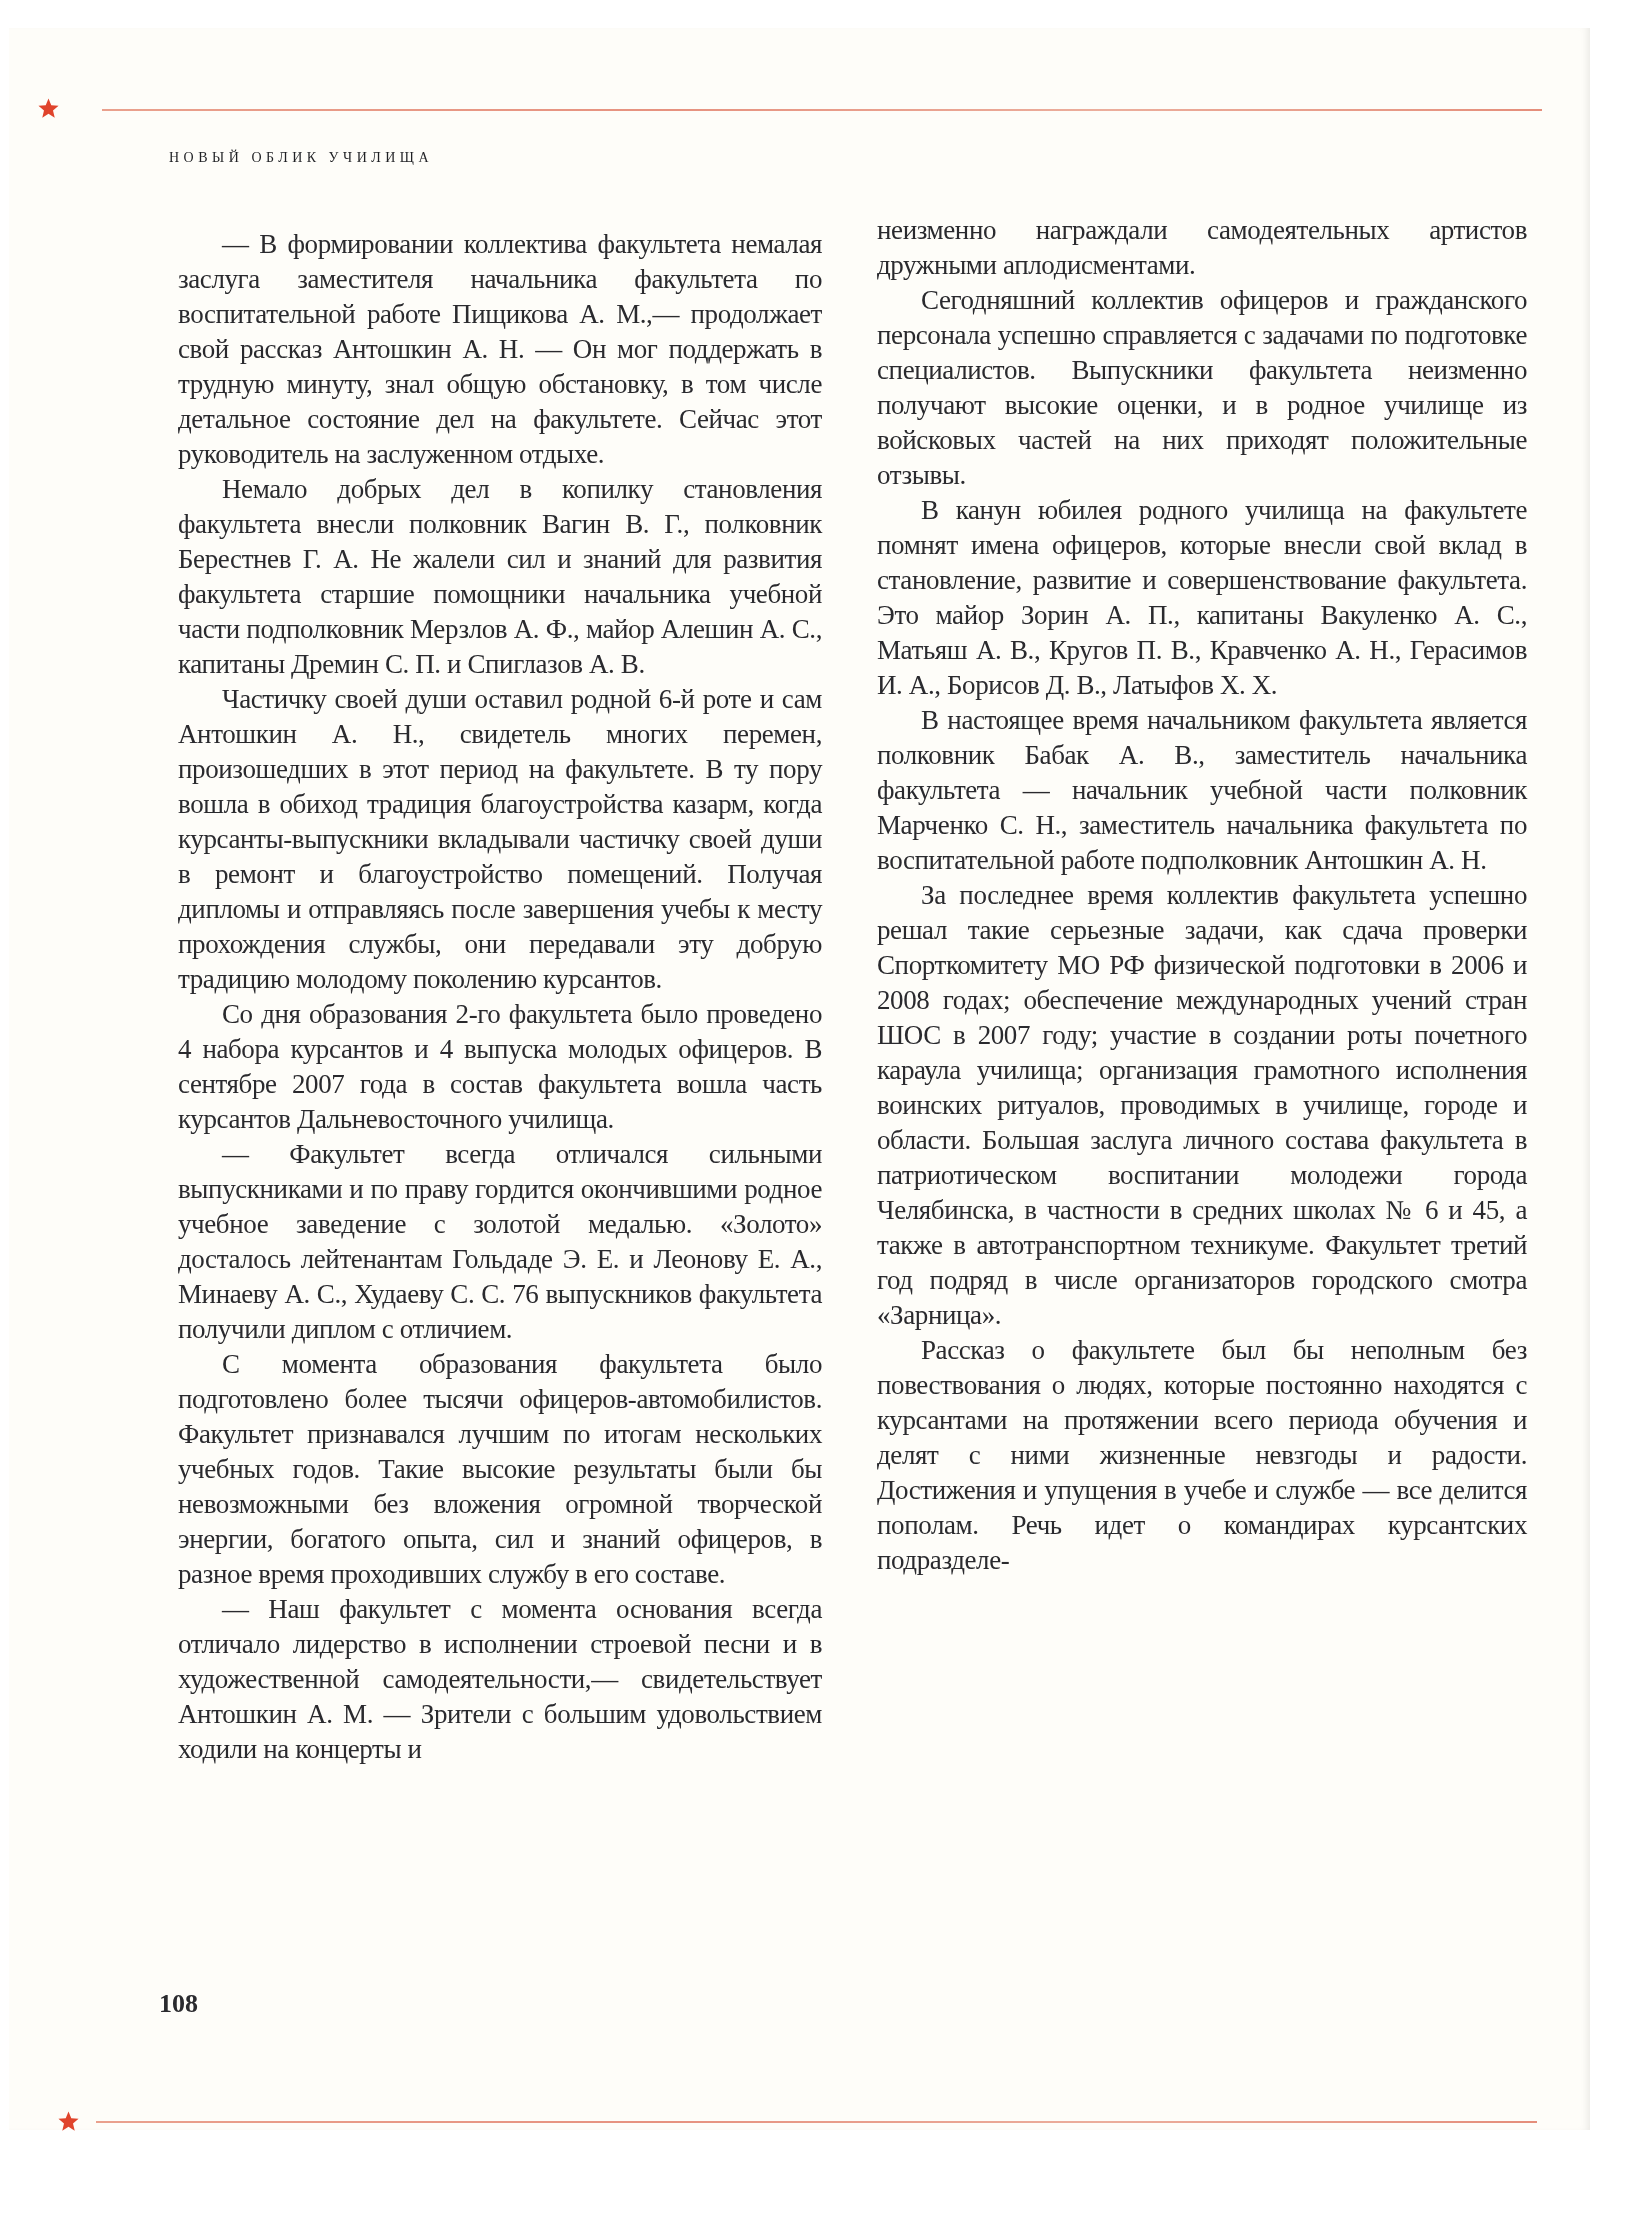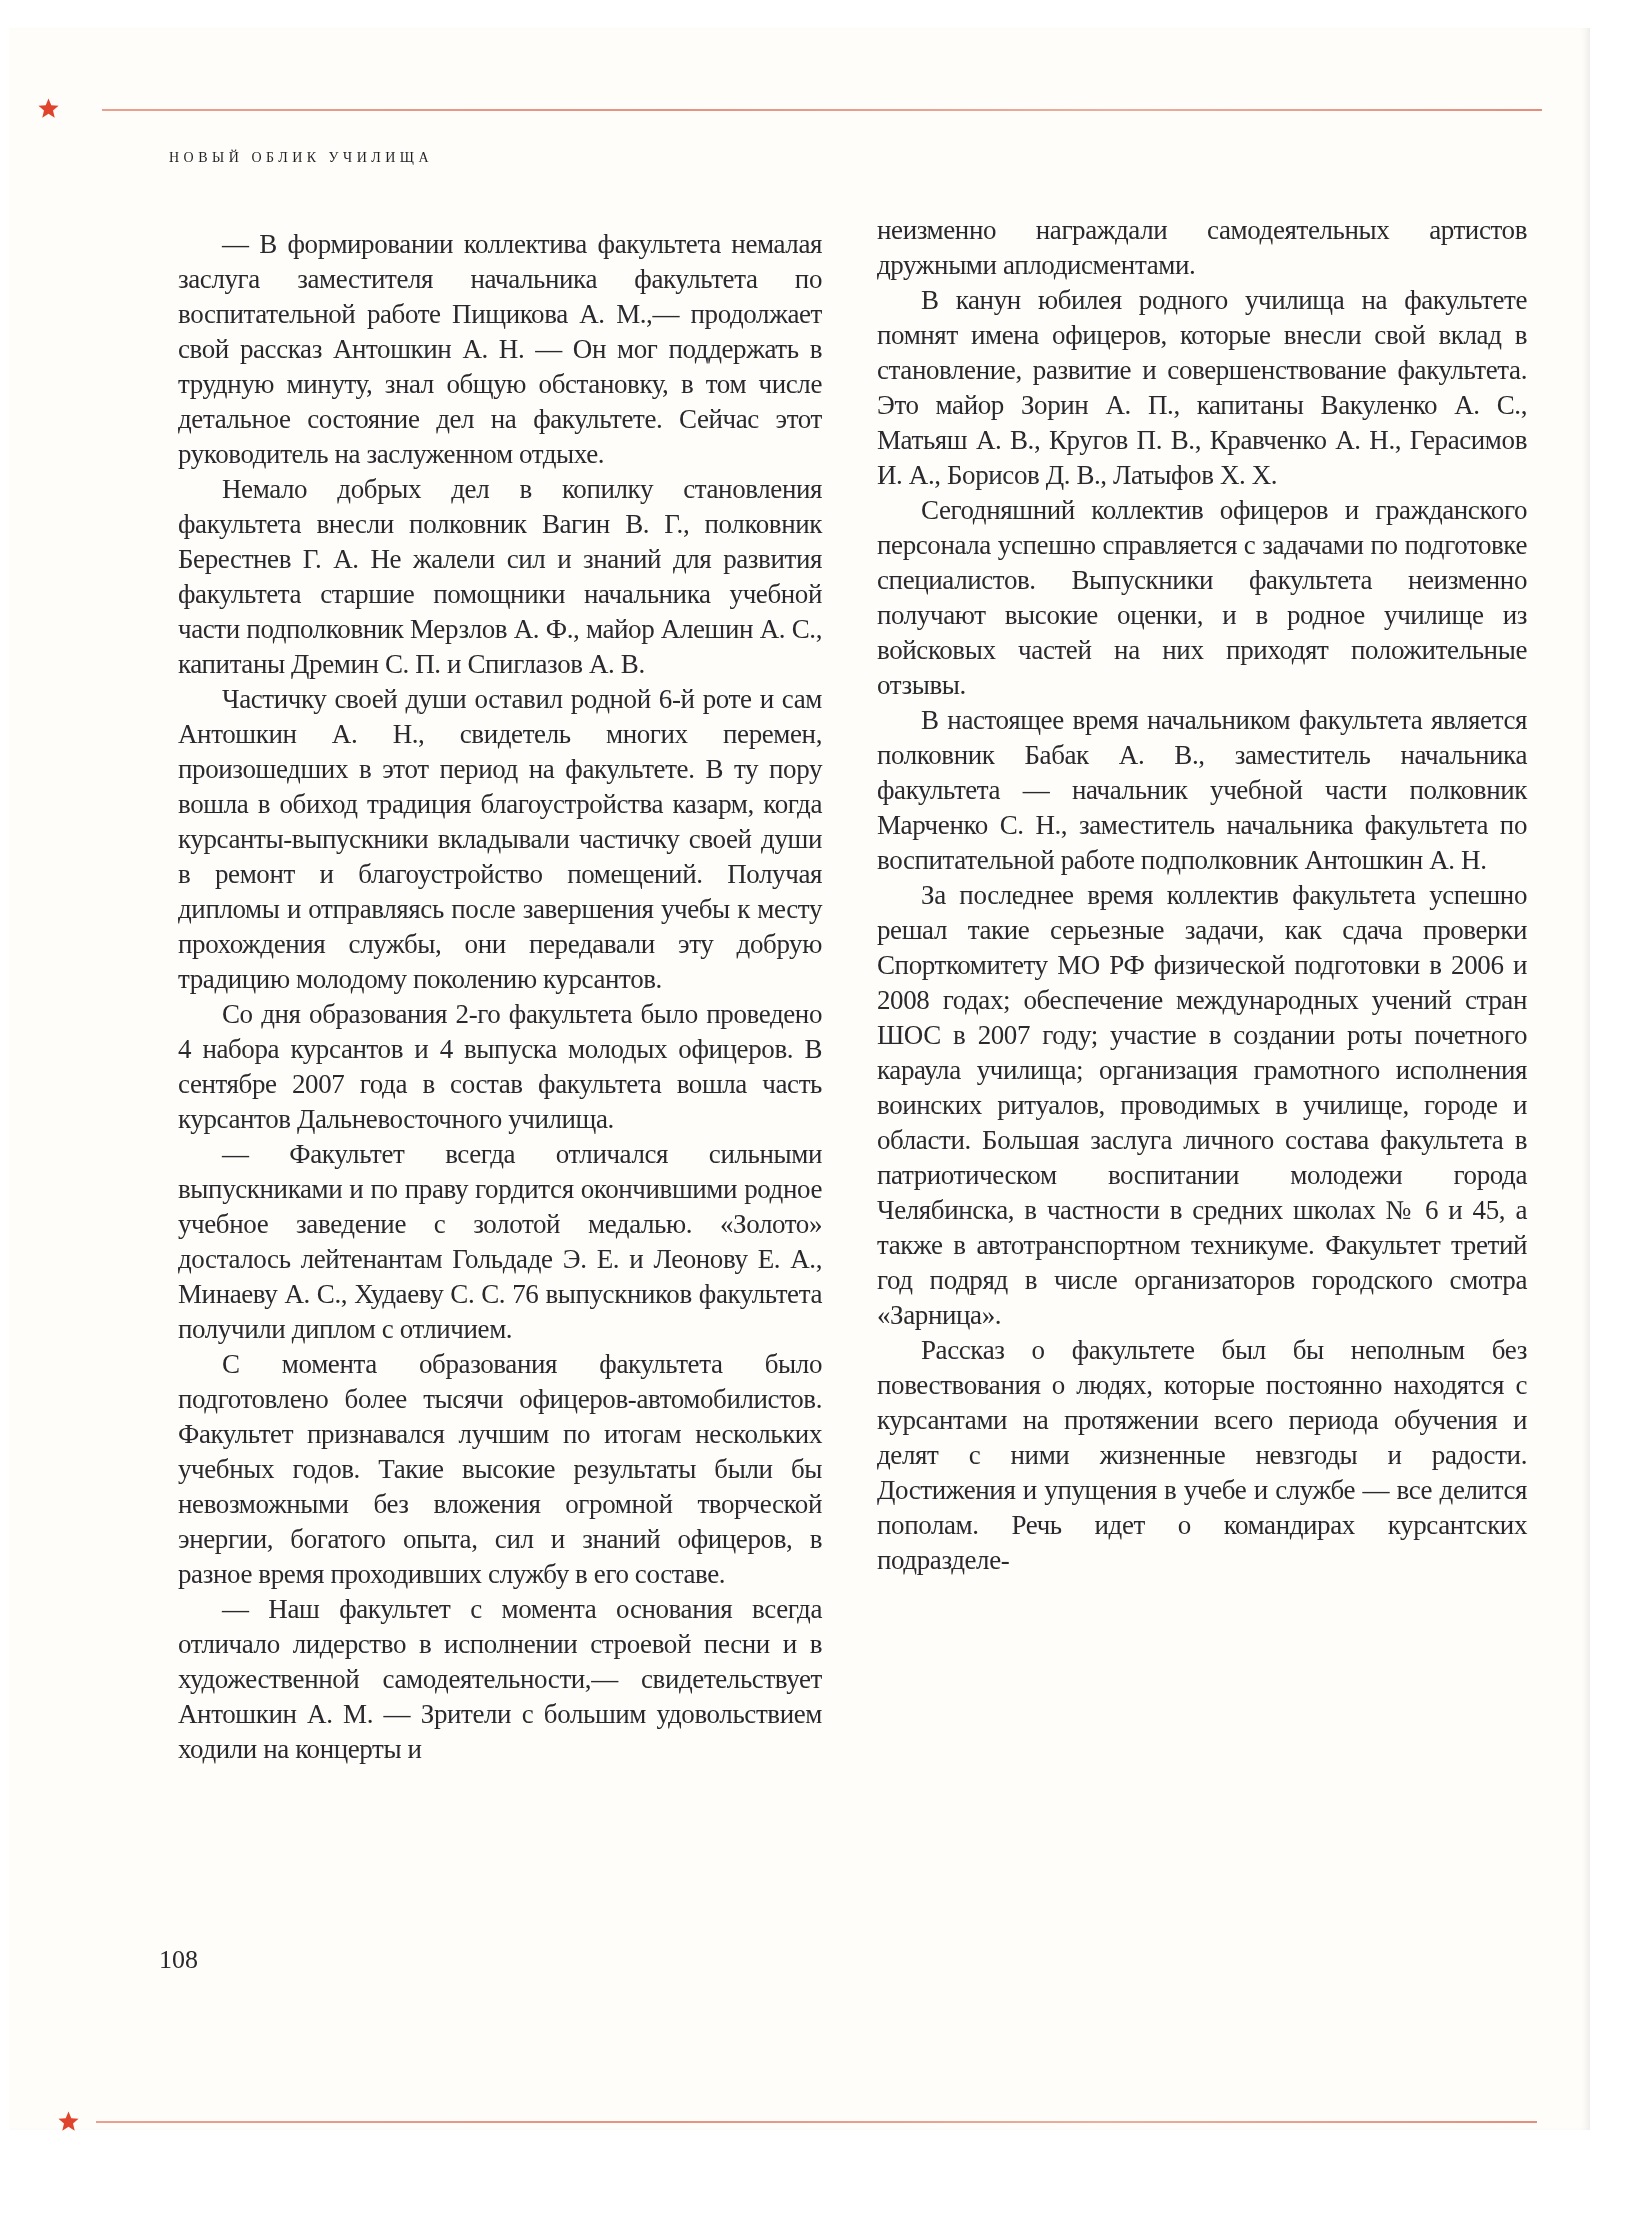--- a/index.html
+++ b/index.html
@@ -64,23 +64,24 @@
     .column p {
       margin: 0;
       text-indent: 44px;
       font-stretch: condensed;
       letter-spacing: -0.4px;
     }
     .column p.cont { text-indent: 0; }
     .page-number {
       position: absolute;
       left: 159px;
-      top: 1945px;
+      top: 1989px;
       font-size: 26px;
       color: #2a2a2e;
+      font-weight: bold;
     }
   </style>
 </head>
 <body>
 
 <div class="paper"></div>
 
 <div class="rule-row" style="top:97px; width:1646px;">
   <svg class="star" viewBox="0 0 24 24" style="left:37px; top:0;">
     <polygon points="12,1.5 14.9,8.6 22.5,9.2 16.7,14.1 18.5,21.6 12,17.6 5.5,21.6 7.3,14.1 1.5,9.2 9.1,8.6" fill="#e0442c"></polygon>
@@ -95,22 +96,22 @@
   <p>Немало добрых дел в копилку становления факультета внесли полковник Вагин В. Г., полковник Берестнев Г. А. Не жалели сил и знаний для развития факультета старшие помощники начальника учебной части подполковник Мерзлов А. Ф., майор Алешин А. С., капитаны Дремин С. П. и Спиглазов А. В.</p>
   <p>Частичку своей души оставил родной 6-й роте и сам Антошкин А. Н., свидетель многих перемен, произошедших в этот период на факультете. В ту пору вошла в обиход традиция благоустройства казарм, когда курсанты-выпускники вкладывали частичку своей души в ремонт и благоустройство помещений. Получая дипломы и отправляясь после завершения учебы к месту прохождения службы, они передавали эту добрую традицию молодому поколению курсантов.</p>
   <p>Со дня образования 2-го факультета было проведено 4 набора курсантов и 4 выпуска молодых офицеров. В сентябре 2007 года в состав факультета вошла часть курсантов Дальневосточного училища.</p>
   <p>— Факультет всегда отличался сильными выпускниками и по праву гордится окончившими родное учебное заведение с золотой медалью. «Золото» досталось лейтенантам Гольдаде Э. Е. и Леонову Е. А., Минаеву А. С., Худаеву С. С. 76 выпускников факультета получили диплом с отличием.</p>
   <p>С момента образования факультета было подготовлено более тысячи офицеров-автомобилистов. Факультет признавался лучшим по итогам нескольких учебных годов. Такие высокие результаты были бы невозможными без вложения огромной творческой энергии, богатого опыта, сил и знаний офицеров, в разное время проходивших службу в его составе.</p>
   <p>— Наш факультет с момента основания всегда отличало лидерство в исполнении строевой песни и в художественной самодеятельности,— свидетельствует Антошкин А. М. — Зрители с большим удовольствием ходили на концерты и</p>
 </div>
 
 <div class="column right">
   <p class="cont">неизменно награждали самодеятельных артистов дружными аплодисментами.</p>
+  <p>Сегодняшний коллектив офицеров и гражданского персонала успешно справляется с задачами по подготовке специалистов. Выпускники факультета неизменно получают высокие оценки, и в родное училище из войсковых частей на них приходят положительные отзывы.</p>
   <p>В канун юбилея родного училища на факультете помнят имена офицеров, которые внесли свой вклад в становление, развитие и совершенствование факультета. Это майор Зорин А. П., капитаны Вакуленко А. С., Матьяш А. В., Кругов П. В., Кравченко А. Н., Герасимов И. А., Борисов Д. В., Латыфов Х. Х.</p>
-  <p>Сегодняшний коллектив офицеров и гражданского персонала успешно справляется с задачами по подготовке специалистов. Выпускники факультета неизменно получают высокие оценки, и в родное училище из войсковых частей на них приходят положительные отзывы.</p>
   <p>В настоящее время начальником факультета является полковник Бабак А. В., заместитель начальника факультета — начальник учебной части полковник Марченко С. Н., заместитель начальника факультета по воспитательной работе подполковник Антошкин А. Н.</p>
   <p>За последнее время коллектив факультета успешно решал такие серьезные задачи, как сдача проверки Спорткомитету МО РФ физической подготовки в 2006 и 2008 годах; обеспечение международных учений стран ШОС в 2007 году; участие в создании роты почетного караула училища; организация грамотного исполнения воинских ритуалов, проводимых в училище, городе и области. Большая заслуга личного состава факультета в патриотическом воспитании молодежи города Челябинска, в частности в средних школах № 6 и 45, а также в автотранспортном техникуме. Факультет третий год подряд в числе организаторов городского смотра «Зарница».</p>
   <p>Рассказ о факультете был бы неполным без повествования о людях, которые постоянно находятся с курсантами на протяжении всего периода обучения и делят с ними жизненные невзгоды и радости. Достижения и упущения в учебе и службе — все делится пополам. Речь идет о командирах курсантских подразделе-</p>
 </div>
 
 <div class="page-number">108</div>
 
 <div class="rule-row" style="top:2110px; width:1646px;">
   <svg class="star" viewBox="0 0 24 24" style="left:57px; top:0;">
     <polygon points="12,1.5 14.9,8.6 22.5,9.2 16.7,14.1 18.5,21.6 12,17.6 5.5,21.6 7.3,14.1 1.5,9.2 9.1,8.6" fill="#e0442c"></polygon>

